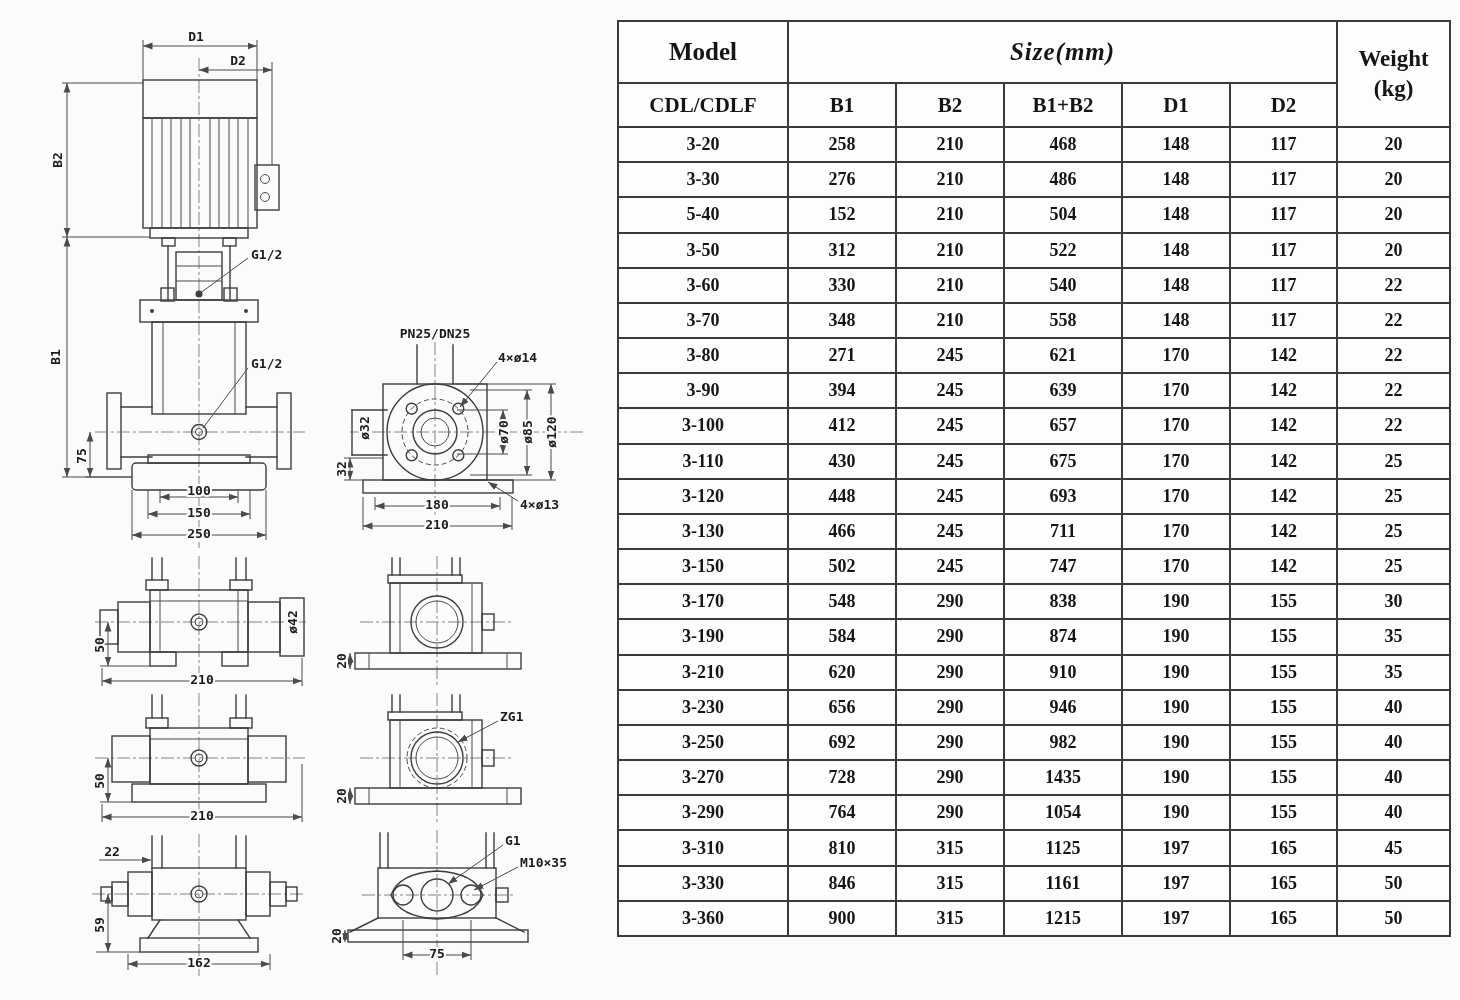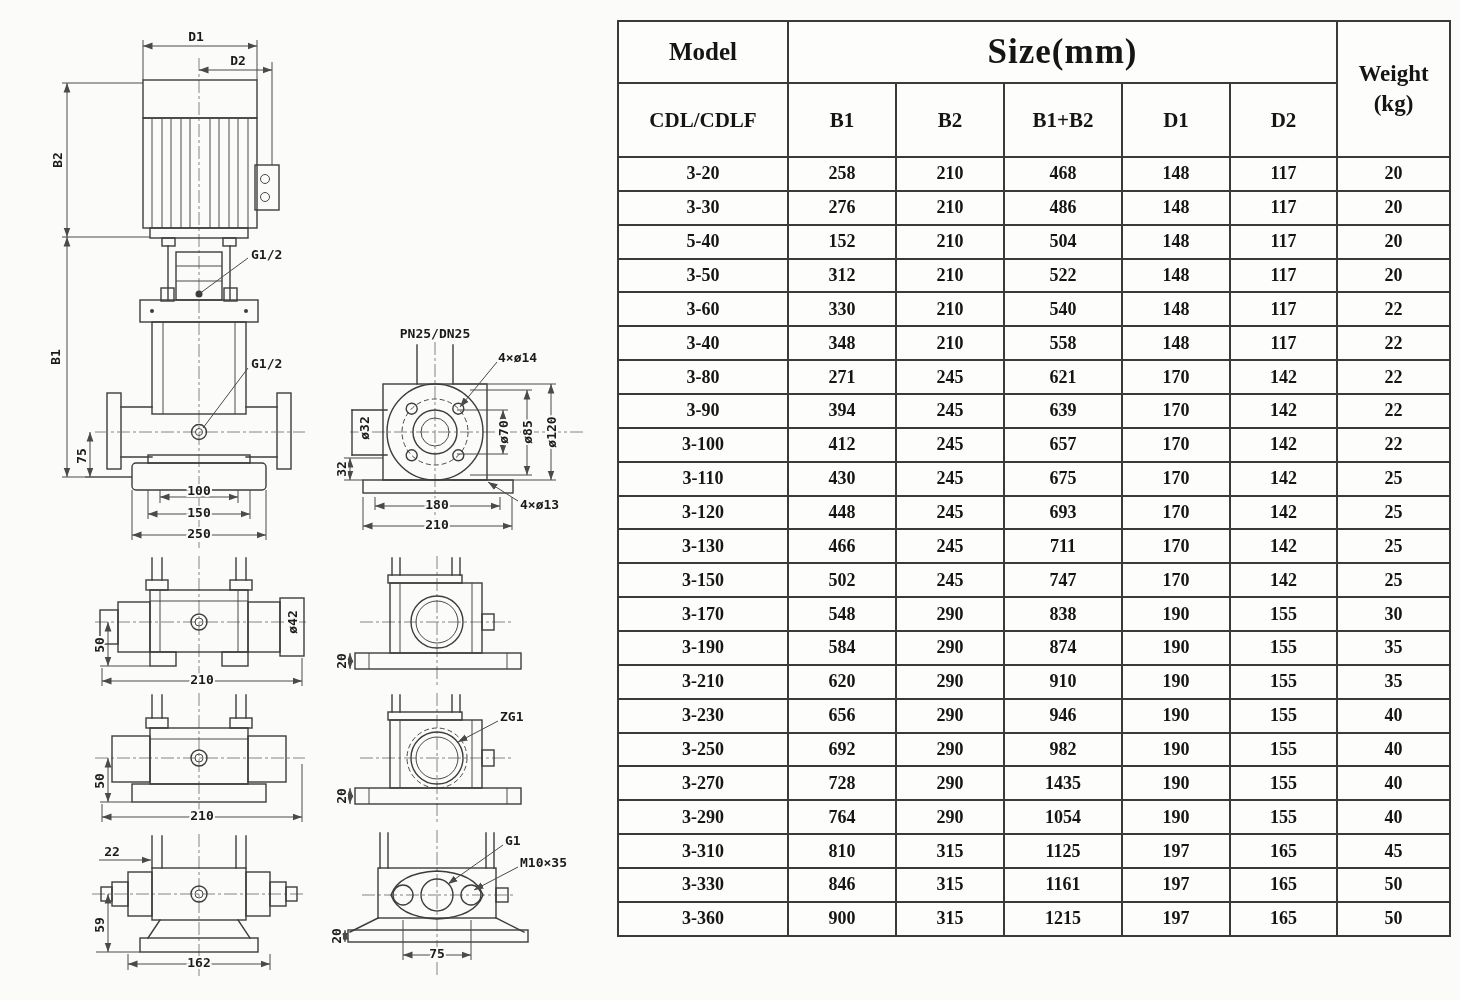--- a/index.html
+++ b/index.html
@@ -15,24 +15,24 @@
   .dot{fill:#3d3d3d;stroke:none;}
   .lbl{font-family:"DejaVu Sans Mono",monospace;font-weight:bold;font-size:13px;fill:#1b1b1b;
        paint-order:stroke;stroke:#fbfbf9;stroke-width:4px;text-anchor:middle;dominant-baseline:central;}
   .lbl-s{text-anchor:start;}
   
   .spec{position:absolute;left:617px;top:20px;width:832px;height:917px;border-collapse:collapse;
         table-layout:fixed;background:#fdfdfc;}
   .spec th,.spec td{border:2px solid #3a3a3a;text-align:center;vertical-align:middle;
         font-weight:bold;padding:0;color:#151515;}
   .spec thead tr.r1{height:62px;}
-  .spec thead tr.r2{height:74px;margin-left:13px;}
+  .spec thead tr.r2{height:44px;margin-left:13px;}
   .spec td{font-size:18px;}
   .model-h{font-size:25px;}
-  .size-h{font-size:35px;letter-spacing:1px;}
+  .size-h{font-size:25px;letter-spacing:1px;font-style:italic;}
   .sub-h{font-size:21px;}
   .weight-h span{display:block;font-size:23px;line-height:1.3;text-align:center;}
 </style>
 </head>
 <body>
 
 <div class="page">
 
   <svg class="drawing" width="610" height="1000" viewBox="0 0 610 1000">
     <defs>
@@ -374,21 +374,21 @@
       <td>3-60</td>
       <td>330</td>
       <td>210</td>
       <td>540</td>
       <td>148</td>
       <td>117</td>
       <td>22</td>
     </tr>
 
     <tr>
-      <td>3-40</td>
+      <td>3-70</td>
       <td>348</td>
       <td>210</td>
       <td>558</td>
       <td>148</td>
       <td>117</td>
       <td>22</td>
     </tr>
 
     <tr>
       <td>3-80</td>

